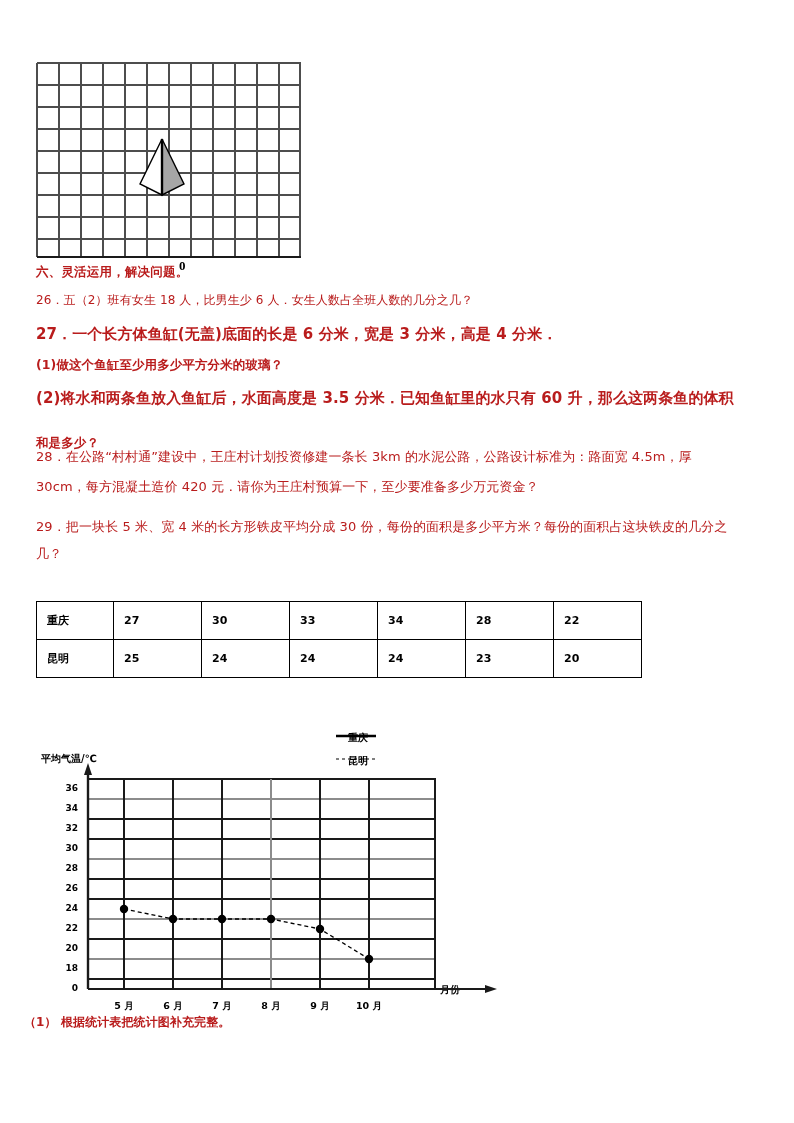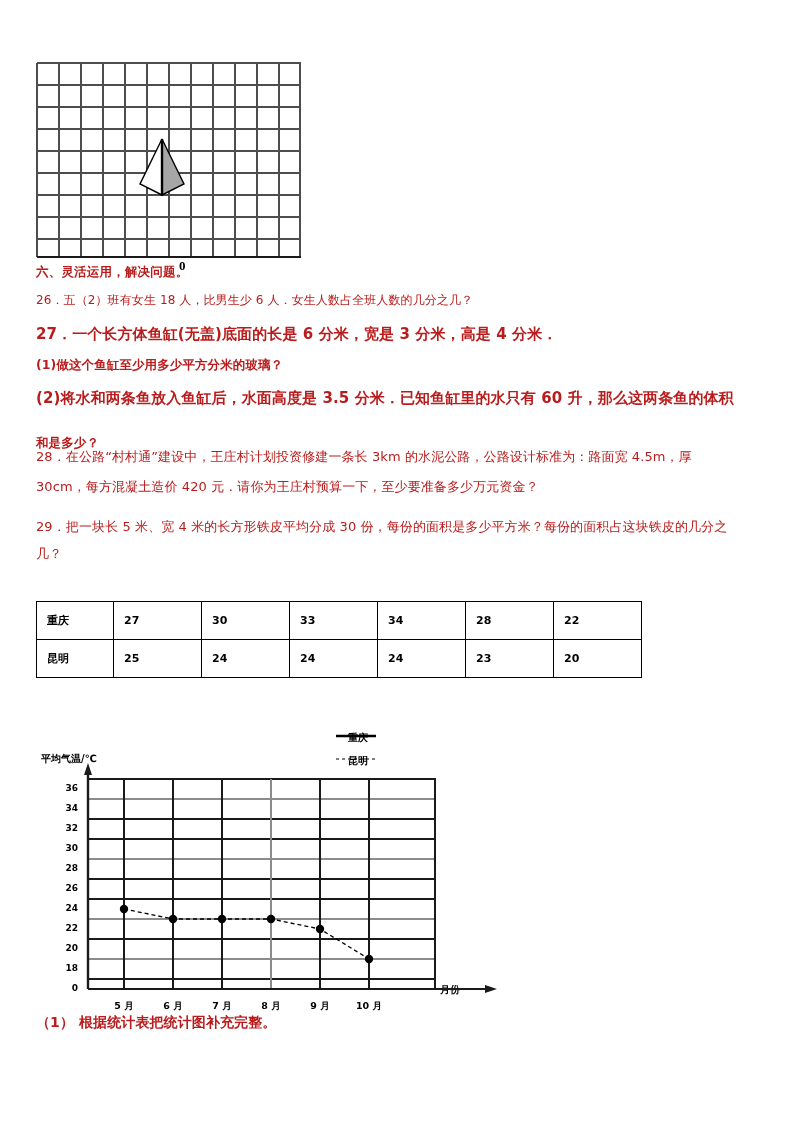--- a/index.html
+++ b/index.html
@@ -297,15 +297,15 @@
         <circle cx="88" cy="187" r="4.2"></circle>
         <circle cx="137" cy="197" r="4.2"></circle>
         <circle cx="186" cy="197" r="4.2"></circle>
         <circle cx="235" cy="197" r="4.2"></circle>
         <circle cx="284" cy="207" r="4.2"></circle>
         <circle cx="333" cy="237" r="4.2"></circle>
       </g>
     </svg>
   </div>
 
-  <div class="qtext q-line" style="left:36px; top:1014px; font-size:14px; font-weight:bold;">（1）  根据统计表把统计图补充完整。</div>
+  <div class="qtext q-line" style="left:24px; top:1014px; font-size:12px; font-weight:bold;">（1）  根据统计表把统计图补充完整。</div>
 
 </div>
 
 </body></html>

